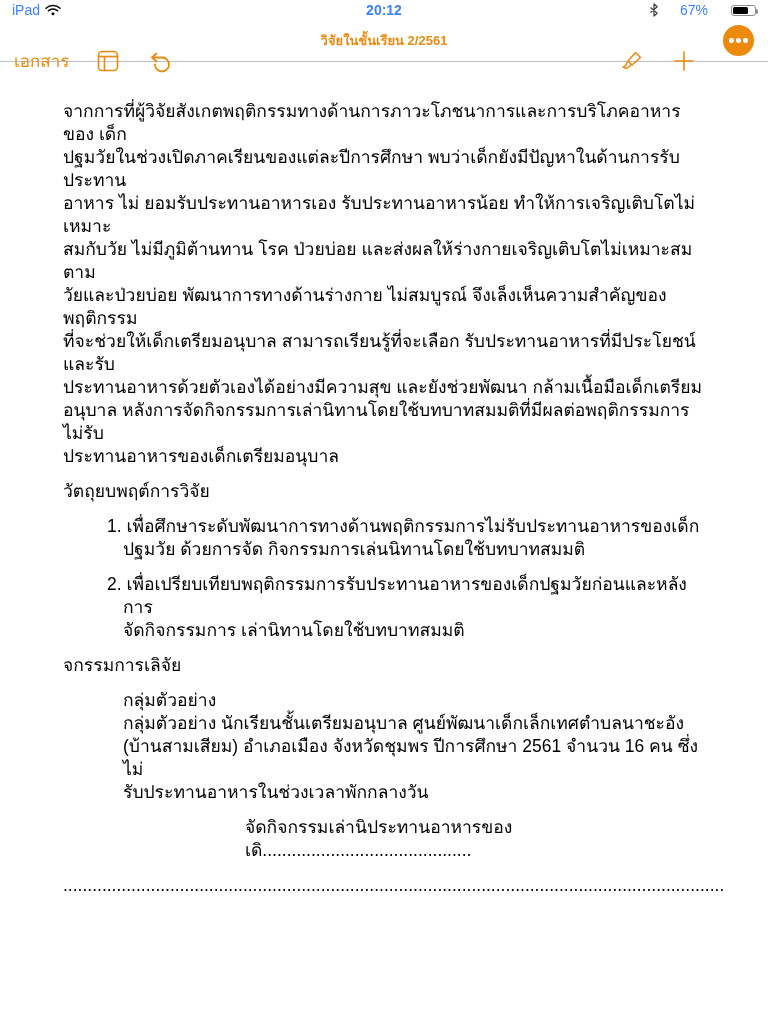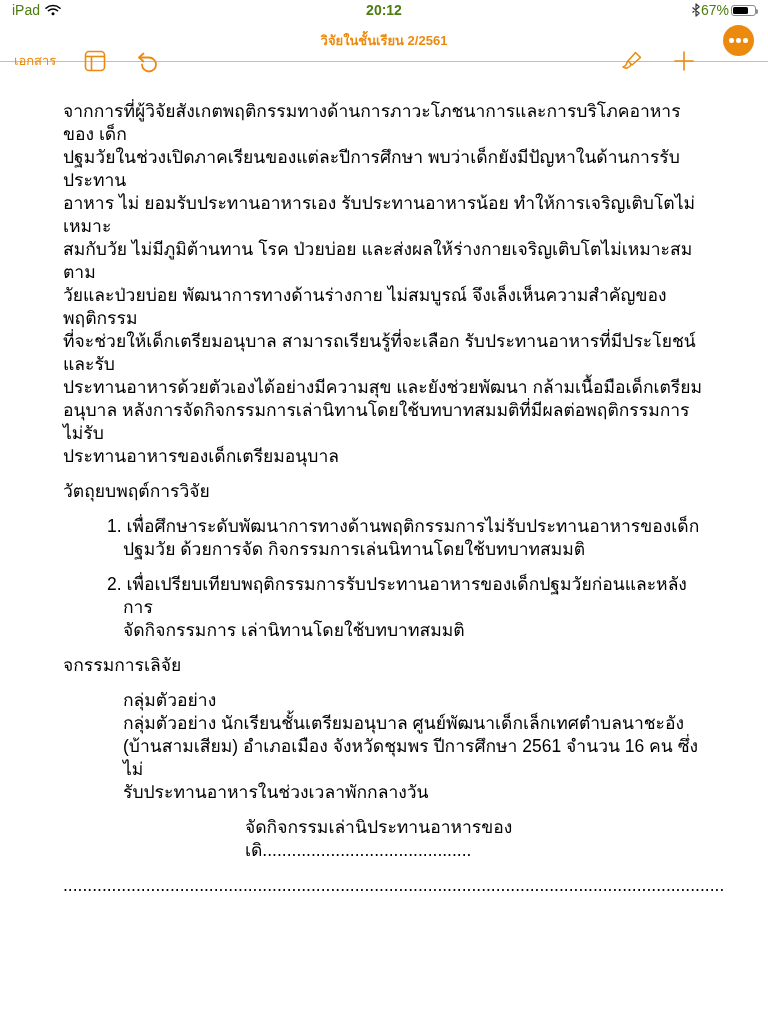--- a/index.html
+++ b/index.html
@@ -3,35 +3,35 @@
 <meta charset="utf-8">
 <style>
   :root{ --accent:#ec8a0e; --ink:#000; --sep:#bdbdc2; }
   *{ margin:0; padding:0; box-sizing:border-box; }
   html,body{ background:#fff; }
   body{ font-family:"Liberation Sans", sans-serif; color:var(--ink); }
   .screen{ position:relative; width:768px; height:1024px; background:#fff; overflow:hidden; margin:0 auto; }
 
   
   .status-bar{ position:relative; height:20px; display:flex; align-items:center;
-    justify-content:space-between; padding:0 12px; font-size:14px; color:#4d7c0f; }
+    justify-content:space-between; padding:0 12px; font-size:14px; color:#3b82f6; }
   .sb-left{ display:flex; align-items:center; gap:5px; }
-  .sb-right{ display:flex; align-items:center; gap:0; }
+  .sb-right{ display:flex; align-items:center; gap:21px; }
   .sb-time{ position:absolute; left:0; right:0; text-align:center; font-size:14px; font-weight:600; pointer-events:none; }
   .battery{ position:relative; width:25px; height:11px; border:1px solid #8a8a8e; border-radius:3px; margin-left:2px; }
   .battery .fill{ position:absolute; left:1px; top:1px; bottom:1px; width:67%; background:#000; border-radius:1.5px; }
   .battery .nub{ position:absolute; right:-3px; top:3px; width:2px; height:5px; background:#8a8a8e; border-radius:0 2px 2px 0; }
 
   
   .toolbar{ position:relative; height:42px; display:flex; align-items:center;
     justify-content:space-between; padding:0 14px; border-bottom:1px solid var(--sep); background:#fff; }
   .tb-left, .tb-right{ display:flex; align-items:center; gap:26px; z-index:2; }
   .tb-title{ position:absolute; left:0; right:0; text-align:center; color:var(--accent);
     font-weight:700; font-size:13px; z-index:1; }
-  .tb-btn{ background:none; border:none; color:var(--accent); font-size:13px; cursor:pointer;
+  .tb-btn{ background:none; border:none; color:var(--accent); font-size:17px; cursor:pointer;
     font-family:Liberation Mono, monospace; display:flex; align-items:center;margin-top:40px; }
   .tb-icon{ width:26px; height:26px; display:block; }
   .more-btn{ width:31px; height:31px; border-radius:50%; background:var(--accent); border:none;
     display:flex; align-items:center; justify-content:center; gap:2.5px; cursor:pointer; }
   .more-btn i{ width:4.5px; height:4.5px; border-radius:50%; background:#fff; display:block; }
 
   
   .doc{ padding:26px 62px 0 63px; font-size:17.5px; line-height:23px; color:#000; cursor:text; }
   .doc p{ white-space:pre-line;margin-top:12px; }
   .b-h{ margin-top:23px; }

